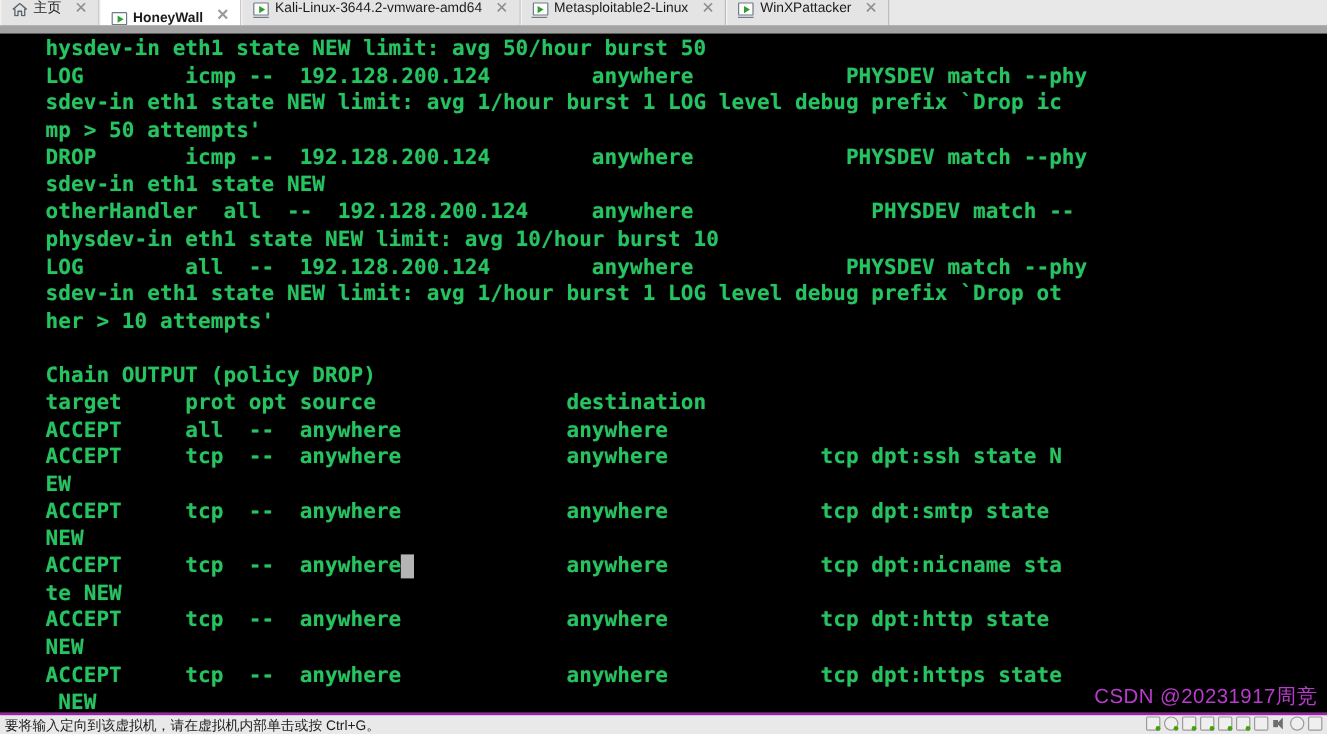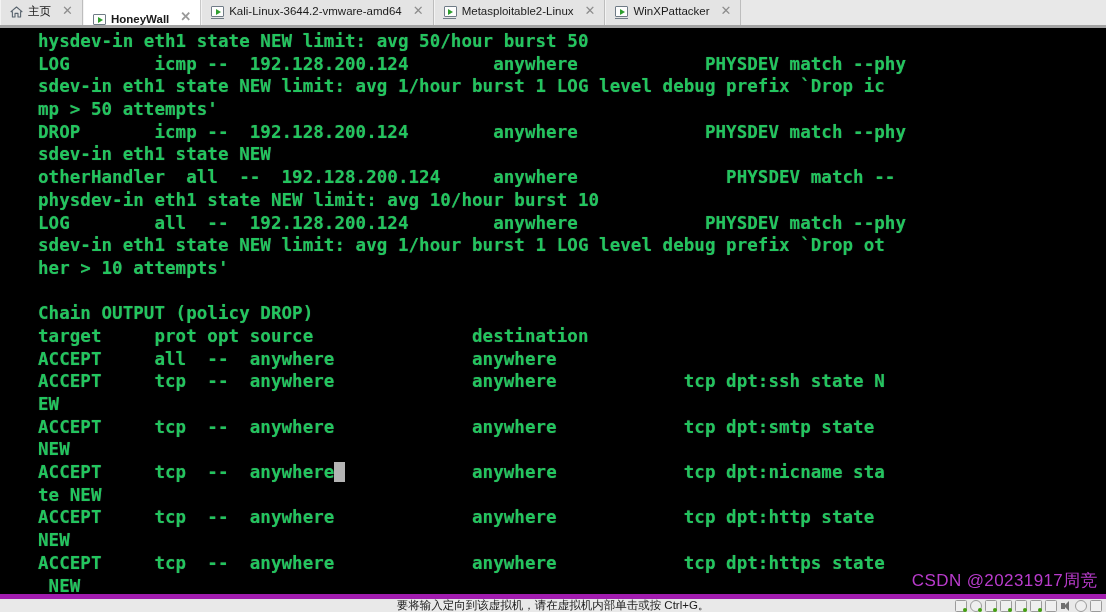--- a/index.html
+++ b/index.html
@@ -24,21 +24,21 @@
     display: flex;
     flex-direction: column;
   }
 
   
   .tabbar {
     position: relative;
     height: 28px;
     min-height: 28px;
     background: #e8e8e8;
-    border-bottom: 3px solid #a3a3a3;
+    border-bottom: 7px solid #a3a3a3;
     display: flex;
     align-items: flex-end;
     padding: 0;
     box-sizing: border-box;
     overflow: hidden;
   }
   .tab {
     position: relative;
     height: 27px;
     box-sizing: border-box;
@@ -153,29 +153,28 @@
     user-select: none;
     letter-spacing: 0.4px;
   }
 
   
   .statusbar {
     position: relative;
     height: 18px;
     min-height: 18px;
     background: #e9e9e9;
-    border-top: 5px solid #a21caf;
+    border-top: 2px solid #a21caf;
     display: flex;
     align-items: center;
     font-size: 11.5px;
     color: #1b1b1b;
     padding: 1px 4px;
     box-sizing: border-box;
     user-select: none;
-    justify-content: center;
   }
   .statusbar .hint { white-space: nowrap; }
   .tray {
     position: absolute;
     right: 4px;
     top: 1px;
     display: flex;
     align-items: center;
     gap: 3px;
   }

